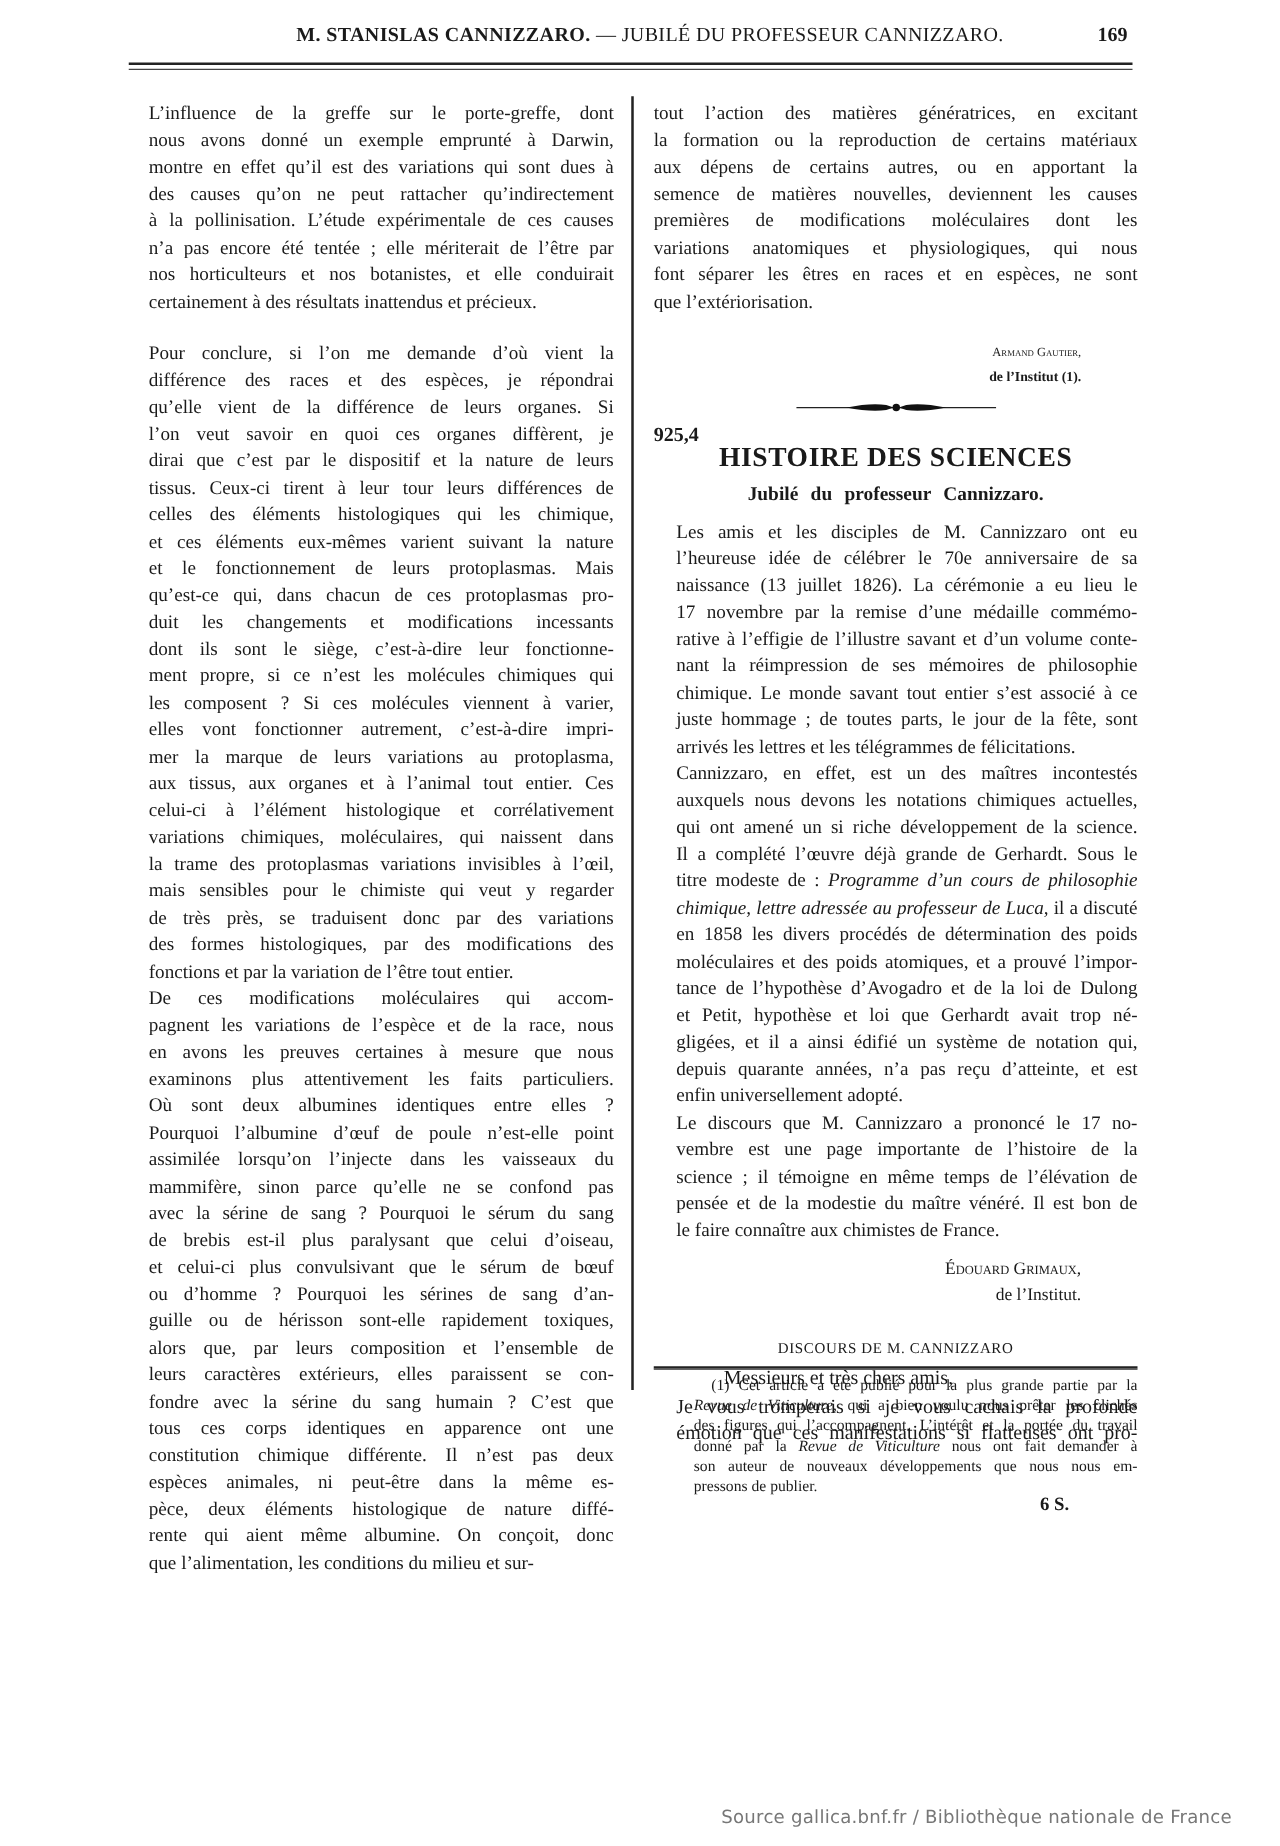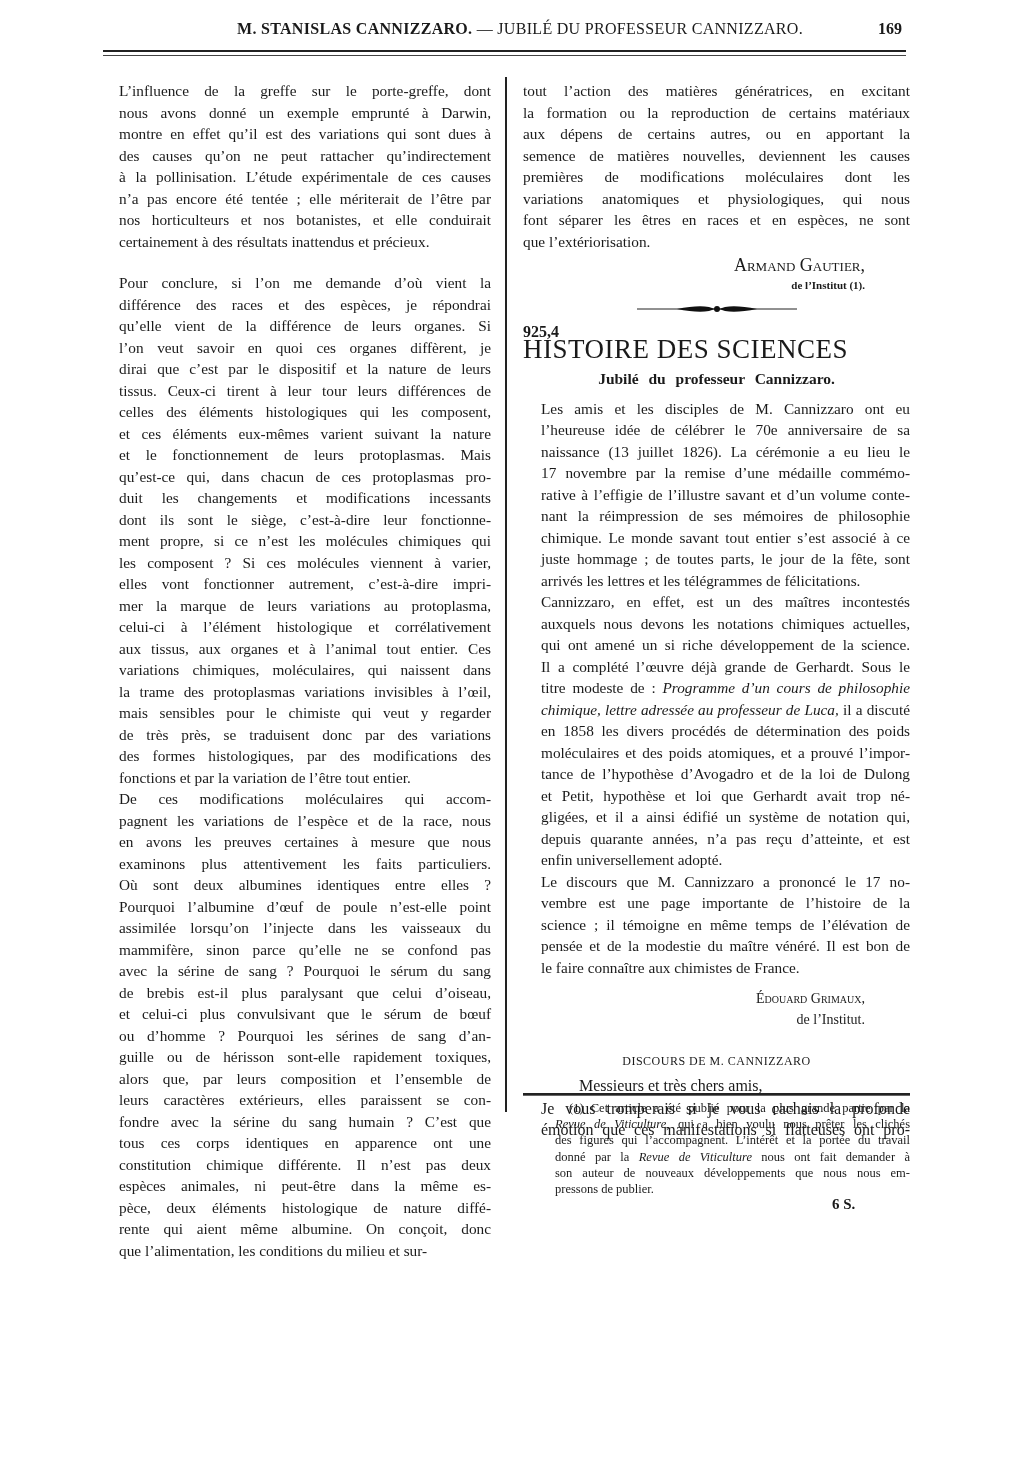--- a/index.html
+++ b/index.html
@@ -20,28 +20,28 @@
   .col { position: absolute; font-family: "Liberation Serif", serif; font-size: 15.3px; line-height: 21.5px; }
   .col-left { left: 101px; top: 80px; width: 390px; }
   .col-right { left: 523px; top: 80px; width: 387px; }
 
   .col p { margin: 0; text-align: justify; hyphens: none; }
   .col p.indent { text-indent: 18px; }
   .col p.gap { margin-top: 14px; }
   .col p .line { display: block; text-align: justify; text-align-last: justify; }
   .col p .line.last { text-align-last: left; }
 
-  .signature { text-align: right; font-variant: small-caps; font-size: 18px; margin-top: 3px; }
+  .signature { text-align: right; font-variant: small-caps; font-size: 10px; margin-top: 20px; }
   .signature-affil { text-align: right; font-size: 11px; font-weight: bold; line-height: 16px; }
   .signature-2 { text-align: right; padding-right: 45px; font-variant: small-caps; font-size: 14px; margin-top: 10px; }
   .signature-2-affil { text-align: right; padding-right: 45px; font-size: 14px; line-height: 20px; }
 
   .ornament { display: block; margin: 10px auto 6px auto; width: 160px; height: 12px; }
   .class-number { font-weight: bold; font-size: 16px; margin-top: 6px; }
-  .section-title { text-align: left; font-weight: normal; font-size: 27px; letter-spacing: 0.5px; margin-top: -6px; line-height: 26px; }
+  .section-title { text-align: center; font-weight: bold; font-size: 22px; letter-spacing: 0.5px; margin-top: -6px; line-height: 26px; }
   .section-subtitle { text-align: center; font-weight: bold; font-size: 15.5px; margin: 6px 0 8px 0; word-spacing: 6px; }
 
   .discourse-head { text-align: center; font-size: 12px; letter-spacing: 0.5px; margin-top: 22px; line-height: 18px; }
   .salutation { padding-left: 56px; font-size: 16px; margin-top: 4px; line-height: 24px; }
   .big-para { font-size: 16px; line-height: 21px; }
 
   .footnote-rule { position: absolute; left: 523px; top: 1093px; width: 387px; height: 3px;
                    border-top: 2px solid #222; border-bottom: 1px solid #666; box-sizing: border-box; }
   .footnote { position: absolute; left: 523px; top: 1100px; width: 387px; font-family: "Liberation Serif", serif;
               font-size: 12.5px; line-height: 16.2px; text-align: justify; }
@@ -77,32 +77,32 @@
         <span class="line">nos horticulteurs et nos botanistes, et elle conduirait</span>
         <span class="line last">certainement à des résultats inattendus et précieux.</span>
       </p>
     <p class="indent gap" style="margin-top:20px">
         <span class="line">Pour conclure, si l’on me demande d’où vient la</span>
         <span class="line">différence des races et des espèces, je répondrai</span>
         <span class="line">qu’elle vient de la différence de leurs organes. Si</span>
         <span class="line">l’on veut savoir en quoi ces organes diffèrent, je</span>
         <span class="line">dirai que c’est par le dispositif et la nature de leurs</span>
         <span class="line">tissus. Ceux-ci tirent à leur tour leurs différences de</span>
-        <span class="line">celles des éléments histologiques qui les composent,</span>
+        <span class="line">celles des éléments histologiques qui les chimique,</span>
         <span class="line">et ces éléments eux-mêmes varient suivant la nature</span>
         <span class="line">et le fonctionnement de leurs protoplasmas. Mais</span>
         <span class="line">qu’est-ce qui, dans chacun de ces protoplasmas pro-</span>
         <span class="line">duit les changements et modifications incessants</span>
         <span class="line">dont ils sont le siège, c’est-à-dire leur fonctionne-</span>
         <span class="line">ment propre, si ce n’est les molécules chimiques qui</span>
         <span class="line">les composent ? Si ces molécules viennent à varier,</span>
         <span class="line">elles vont fonctionner autrement, c’est-à-dire impri-</span>
         <span class="line">mer la marque de leurs variations au protoplasma,</span>
+        <span class="line">aux tissus, aux organes et à l’animal tout entier. Ces</span>
         <span class="line">celui-ci à l’élément histologique et corrélativement</span>
-        <span class="line">aux tissus, aux organes et à l’animal tout entier. Ces</span>
         <span class="line">variations chimiques, moléculaires, qui naissent dans</span>
         <span class="line">la trame des protoplasmas variations invisibles à l’œil,</span>
         <span class="line">mais sensibles pour le chimiste qui veut y regarder</span>
         <span class="line">de très près, se traduisent donc par des variations</span>
         <span class="line">des formes histologiques, par des modifications des</span>
         <span class="line last">fonctions et par la variation de l’être tout entier.</span>
       </p>
     <p class="indent">
         <span class="line">De ces modifications moléculaires qui accom-</span>
         <span class="line">pagnent les variations de l’espèce et de la race, nous</span>
@@ -207,13 +207,14 @@
     <span class="line" style="text-indent:14px">(1) Cet article a été publié pour la plus grande partie par la</span>
     <span class="line"><i>Revue de Viticulture,</i><span> qui a bien voulu nous prêter les clichés</span></span>
     <span class="line">des figures qui l’accompagnent. L’intérêt et la portée du travail</span>
     <span class="line"><span>donné par la </span><i>Revue de Viticulture</i><span> nous ont fait demander à</span></span>
     <span class="line">son auteur de nouveaux développements que nous nous em-</span>
     <span class="line last">pressons de publier.</span>
   </div>
 
   <div class="signature-mark">6 S.</div>
 
+  <div class="source-credit">Source gallica.bnf.fr  /  Bibliothèque nationale de France</div>
 </div>
 
 </body></html>

